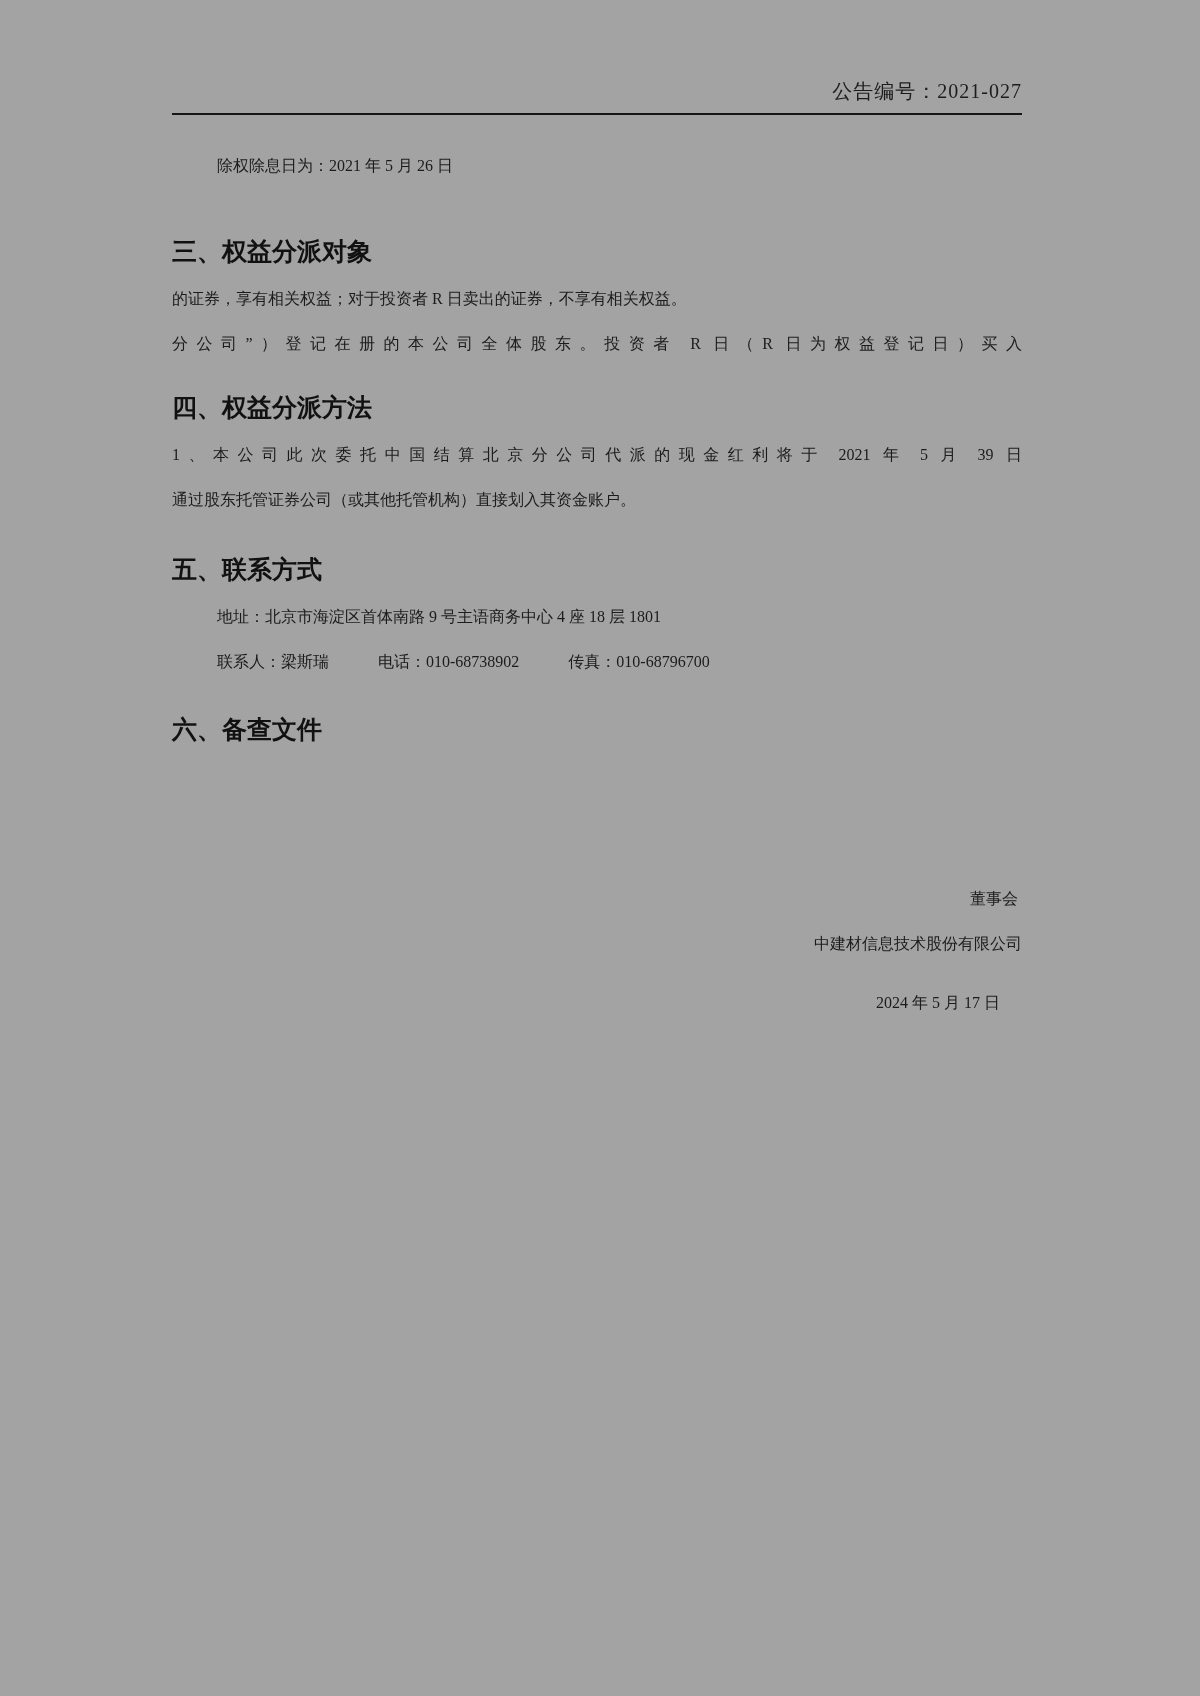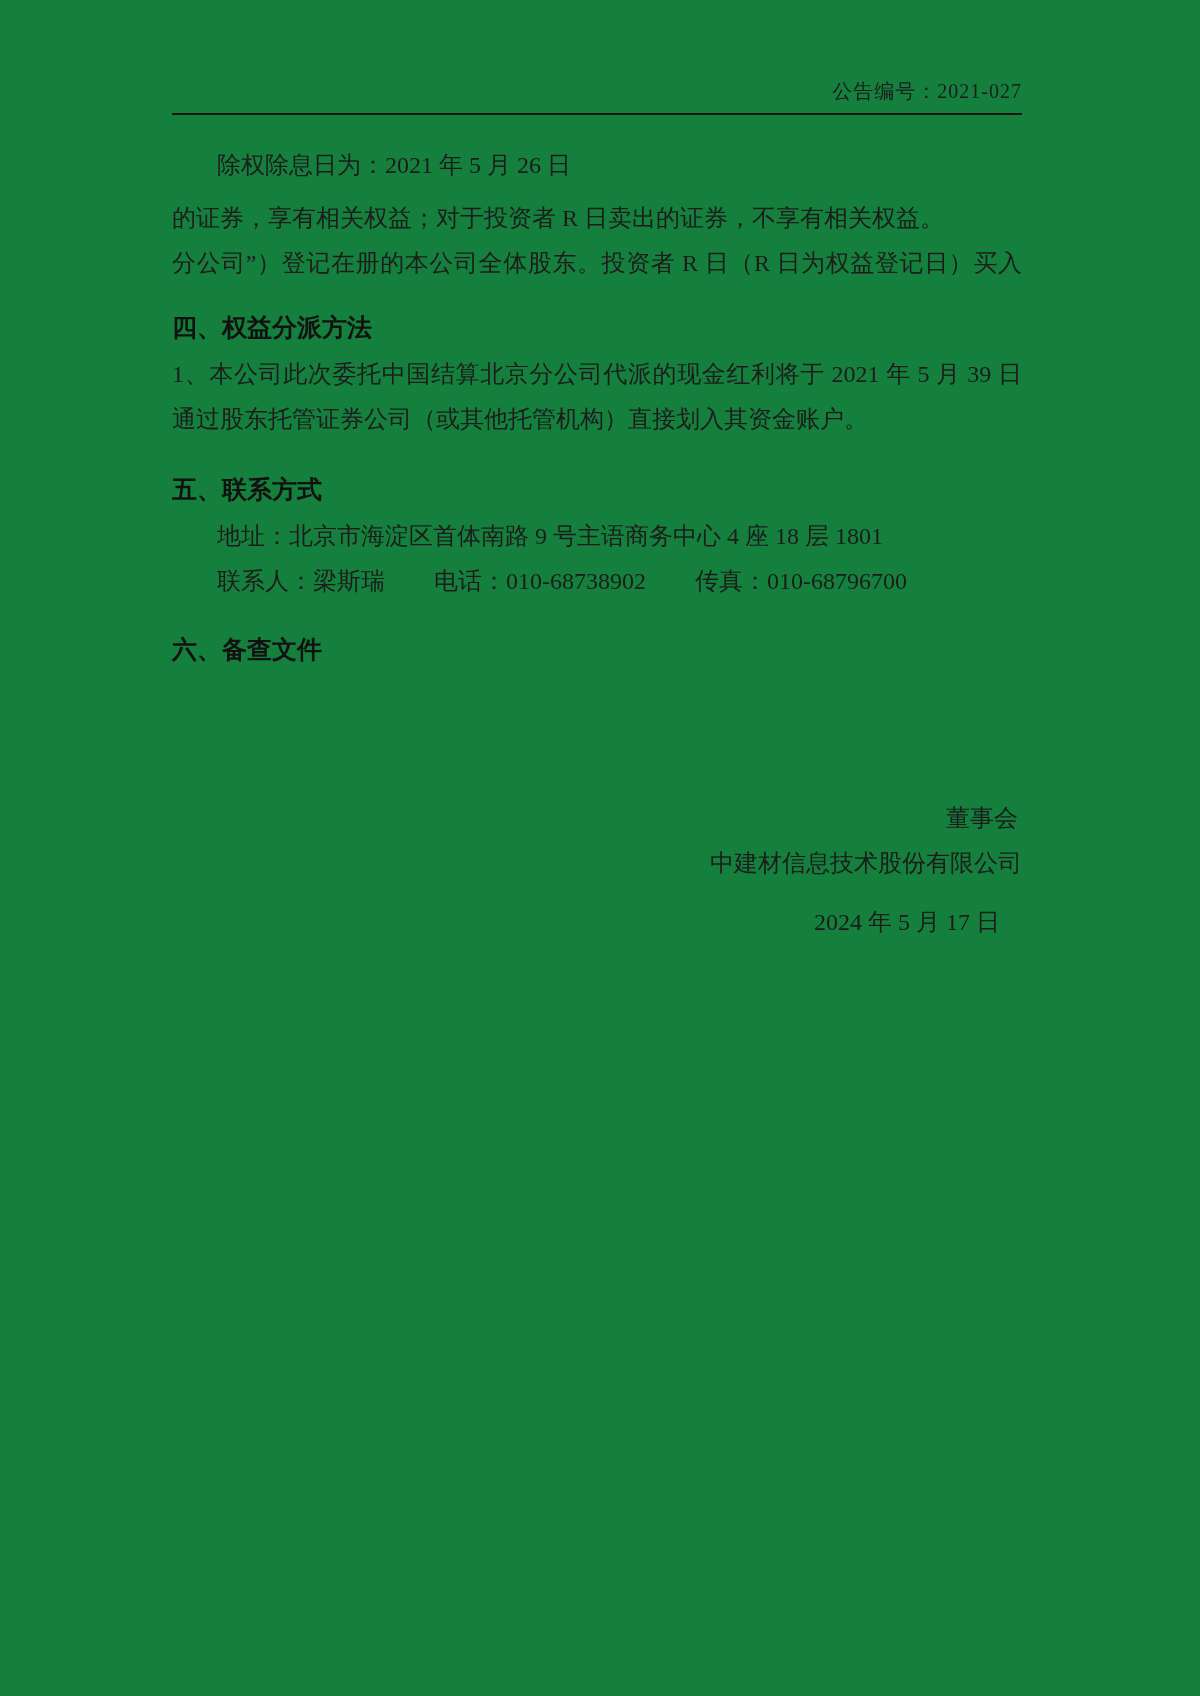--- a/index.html
+++ b/index.html
@@ -1,21 +1,21 @@
 <!DOCTYPE html>
 <html><head>
 <meta charset="utf-8">
 <style>
   html, body { margin: 0; padding: 0; background: #e8e8e8; }
   .page {
     position: relative;
     width: 1200px;
     height: 1696px;
     margin: 0 auto;
-    background: #15803d;
+    background: #a3a3a3;
     font-family: "Liberation Serif", "DejaVu Serif", serif;
     color: #1c1c1c;
     overflow: hidden;
   }
   .content {
     position: absolute;
     left: 172px;
     top: 0;
     width: 850px;
   }
@@ -24,21 +24,21 @@
     text-align: right;
     font-size: 20px;
     letter-spacing: 1px;
   }
   .rule {
     margin-top: 8px;
     border-top: 2px solid #161616;
     height: 0;
   }
   .line {
-    font-size: 24px;
+    font-size: 16px;
     line-height: 45px;
     white-space: nowrap;
   }
   .wrapless { white-space: normal; }
   .indent { padding-left: 45px; }
   .just {
     white-space: normal;
     text-align: justify;
     text-align-last: justify;
   }
@@ -70,20 +70,21 @@
 <div class="page">
   <div class="content">
 
     <div class="header-line">
       <span>公告编号：2021-027</span>
     </div>
     <div class="rule"></div>
 
     <div class="line intro indent">除权除息日为：2021 年 5 月 26 日</div>
 
+    <h3 class="h3a">三、权益分派对象</h3>
     <div class="para">
       <div class="line wrapless">的证券，享有相关权益；对于投资者 R 日卖出的证券，不享有相关权益。</div>
       <div class="line just">分公司”）登记在册的本公司全体股东。投资者 R 日（R 日为权益登记日）买入</div>
     </div>
 
     <h3 class="h3b">四、权益分派方法</h3>
     <div class="para">
       <div class="line just">1、本公司此次委托中国结算北京分公司代派的现金红利将于 2021 年 5 月 39 日</div>
       <div class="line wrapless">通过股东托管证券公司（或其他托管机构）直接划入其资金账户。</div>
     </div>

